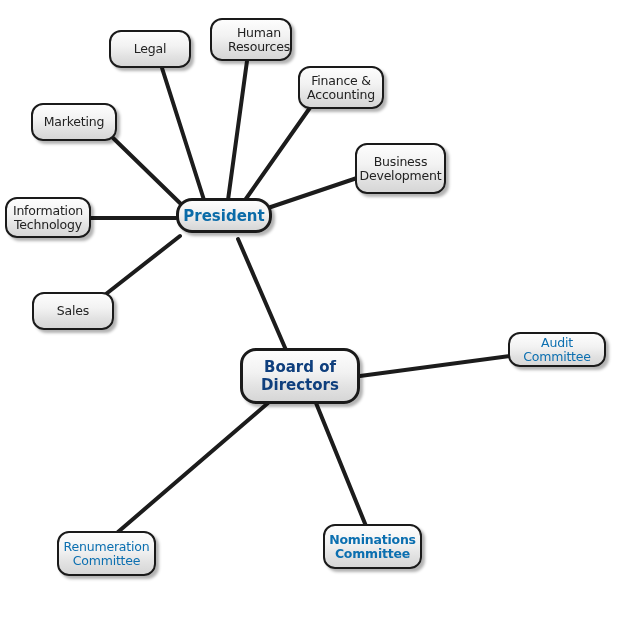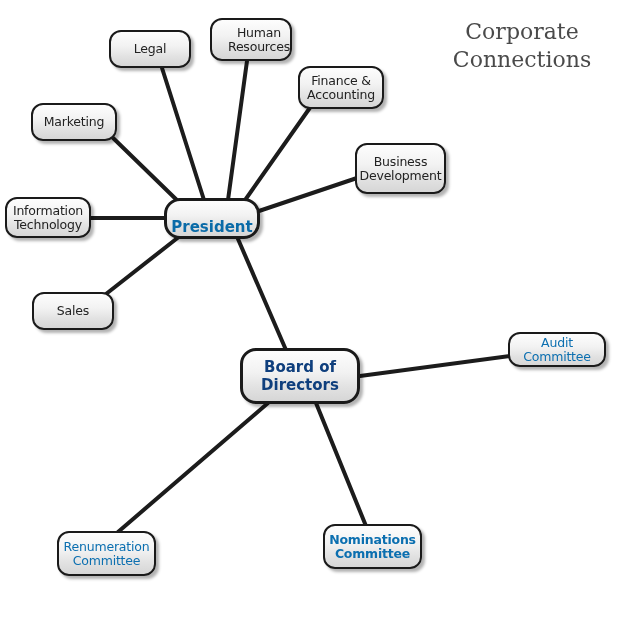--- a/index.html
+++ b/index.html
@@ -93,25 +93,23 @@
       <line x1="184" y1="207" x2="110" y2="135" stroke="#1c1c1c" stroke-width="4" stroke-linecap="round"></line>
       <line x1="256" y1="212" x2="357" y2="178" stroke="#1c1c1c" stroke-width="4" stroke-linecap="round"></line>
       <line x1="176" y1="218" x2="89" y2="218" stroke="#1c1c1c" stroke-width="4" stroke-linecap="round"></line>
       <line x1="180" y1="236" x2="106" y2="294" stroke="#1c1c1c" stroke-width="4" stroke-linecap="round"></line>
       <line x1="238" y1="239" x2="286" y2="350" stroke="#1c1c1c" stroke-width="4" stroke-linecap="round"></line>
       <line x1="360" y1="376" x2="510" y2="356" stroke="#1c1c1c" stroke-width="4" stroke-linecap="round"></line>
       <line x1="268" y1="403" x2="118" y2="532" stroke="#1c1c1c" stroke-width="4" stroke-linecap="round"></line>
       <line x1="316" y1="403" x2="366" y2="526" stroke="#1c1c1c" stroke-width="4" stroke-linecap="round"></line>
     </svg>
 
-  <div class="title">Corporate
-Connections</div>
 
   <div id="node-layer">
-      <div class="node hub" style="left: 164px; top: 198px; width: 96px; height: 41px; align-items: flex-end;"><span>President</span></div>
+      <div class="node hub" style="left: 176px; top: 198px; width: 96px; height: 35px;"><span>President</span></div>
       <div class="node hub2" style="left: 240px; top: 348px; width: 120px; height: 56px;"><span>Board of
 Directors</span></div>
       <div class="node leaf" style="left: 109px; top: 30px; width: 82px; height: 38px; align-items: center;"><span>Legal</span></div>
       <div class="node leaf" style="left: 210px; top: 18px; width: 82px; height: 43px; justify-content: flex-end;"><span>Human
 Resources</span></div>
       <div class="node leaf" style="left: 298px; top: 66px; width: 86px; height: 43px;"><span>Finance &amp;
 Accounting</span></div>
       <div class="node leaf" style="left: 31px; top: 103px; width: 86px; height: 38px;"><span>Marketing</span></div>
       <div class="node leaf" style="left: 355px; top: 143px; width: 91px; height: 51px;"><span>Business
 Development</span></div>

